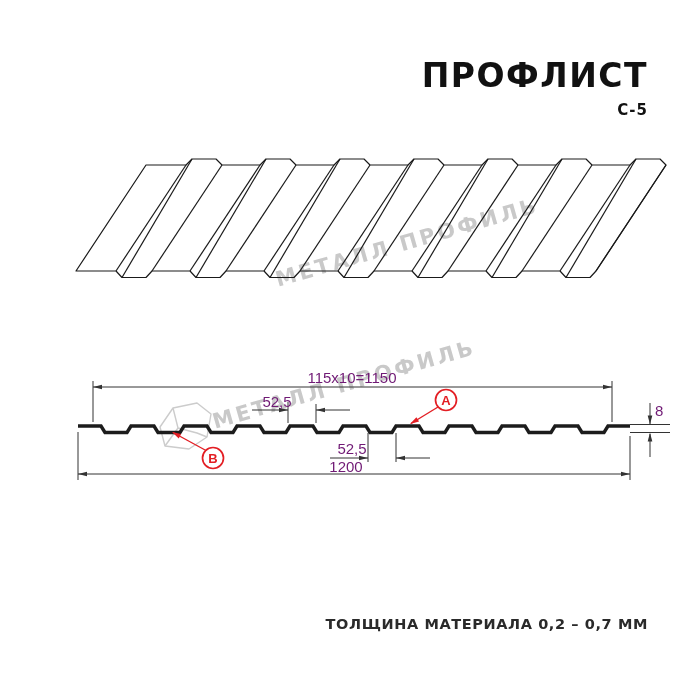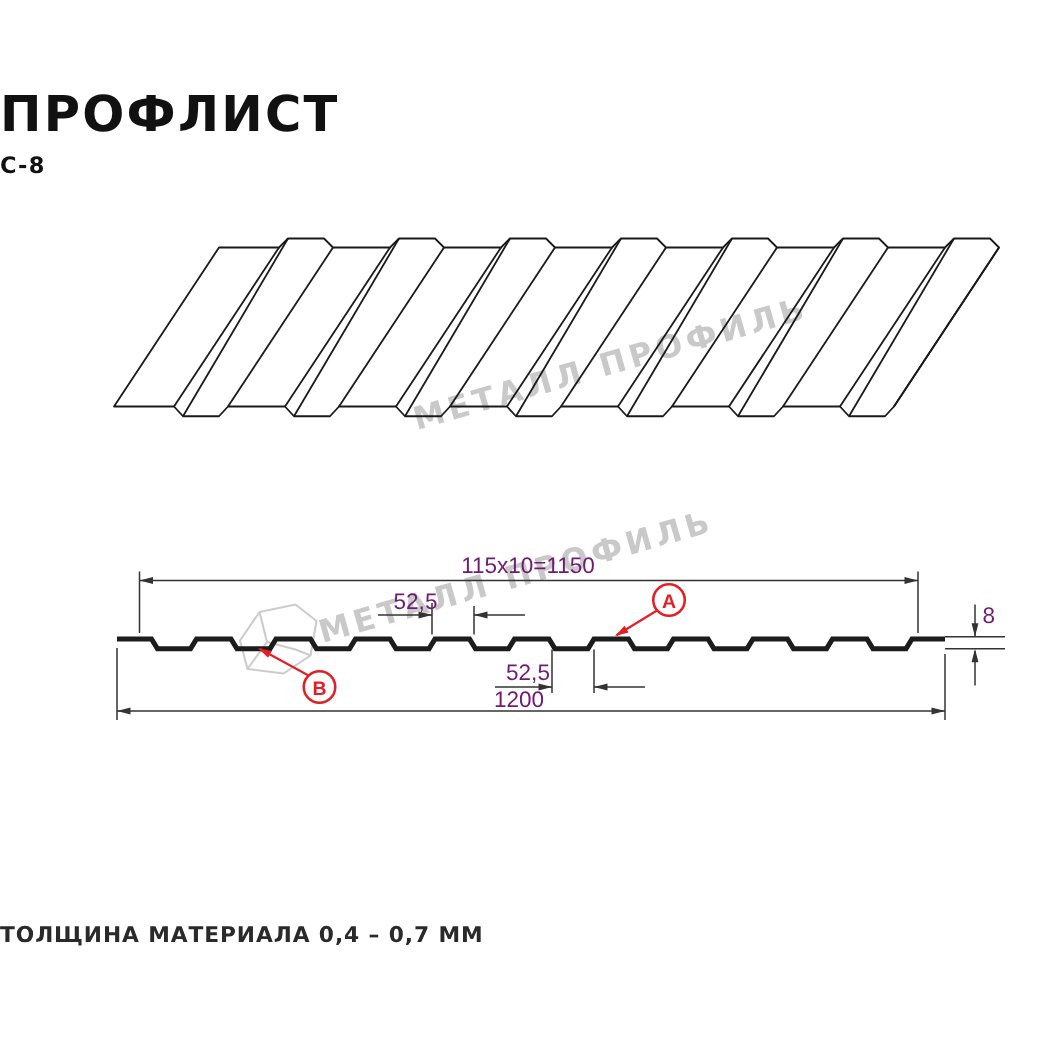--- a/index.html
+++ b/index.html
@@ -1,18 +1,18 @@
 <!DOCTYPE html>
 <html><head>
 <meta charset="utf-8">
 <style>
   html,body{margin:0;padding:0;background:#ffffff;}
   #canvas{position:relative;width:700px;height:700px;background:#fff;overflow:hidden;
           font-family:"Liberation Sans",sans-serif;}
-  .hdr{position:absolute;left:0;width:648px;text-align:left;color:#111;}
+  .hdr{position:absolute;left:0;width:648px;text-align:right;color:#111;}
   #title{top:56px;font-family:"DejaVu Sans",sans-serif;font-size:33px;font-weight:800;letter-spacing:1.5px;}
   #subtitle{top:101px;font-family:"DejaVu Sans",sans-serif;font-size:15px;font-weight:700;letter-spacing:1px;}
   #footer-note{top:616px;font-family:"DejaVu Sans",sans-serif;font-size:14.5px;font-weight:700;
                letter-spacing:.6px;color:#2a2a2a;}
   .wm{position:absolute;font-family:"DejaVu Sans",sans-serif;font-weight:700;font-size:21px;
       letter-spacing:3px;color:#c9c9c9;white-space:nowrap;transform-origin:0 50%;
       transform:rotate(-16deg);z-index:1;}
   #watermark-1{left:276px;top:268px;}
   #watermark-2{left:213px;top:410px;}
   #scene{position:absolute;left:0;top:0;z-index:2;}
@@ -20,21 +20,21 @@
        font-size:15px;color:#701a75;white-space:nowrap;z-index:3;}
   .red{color:#e31e24;font-weight:700;font-size:13px;}
   .nolift{transform:none;}
 </style>
 </head>
 <body>
 
 <div id="canvas">
 
   <div id="title" class="hdr">ПРОФЛИСТ</div>
-  <div id="subtitle" class="hdr">С-8</div>
+  <div id="subtitle" class="hdr">С-5</div>
 
   <div id="watermark-1" class="wm">МЕТАЛЛ ПРОФИЛЬ</div>
   <div id="watermark-2" class="wm">МЕТАЛЛ ПРОФИЛЬ</div>
 
   <svg id="scene" width="700" height="700" viewBox="0 0 700 700">
     <g id="g-logo" stroke="#cccccc" stroke-width="1.4" fill="none" stroke-linejoin="round">
         <polygon points="160,427 173,408 197,403 211,414 207,437 189,449 165,446"></polygon>
         <polyline points="173,408 178,428 197,433 207,437"></polyline>
         <polyline points="178,428 165,446"></polyline>
       </g>
@@ -106,14 +106,14 @@
   </svg>
 
   <span class="lbl" style="left:352px;top:369px;">115x10=1150</span>
   <span class="lbl" style="left:277px;top:393px;">52,5</span>
   <span class="lbl" style="left:352px;top:440px;">52,5</span>
   <span class="lbl nolift" style="left:655px;top:402px;">8</span>
   <span class="lbl" style="left:346px;top:458px;text-align:center;">1200</span>
   <span class="lbl red" style="left:446px;top:392.5px;">А</span>
   <span class="lbl red" style="left:213px;top:450.5px;">В</span>
 
-  <div id="footer-note" class="hdr">ТОЛЩИНА МАТЕРИАЛА 0,4 – 0,7 ММ</div>
+  <div id="footer-note" class="hdr">ТОЛЩИНА МАТЕРИАЛА 0,2 – 0,7 ММ</div>
 </div>
 
 </body></html>

